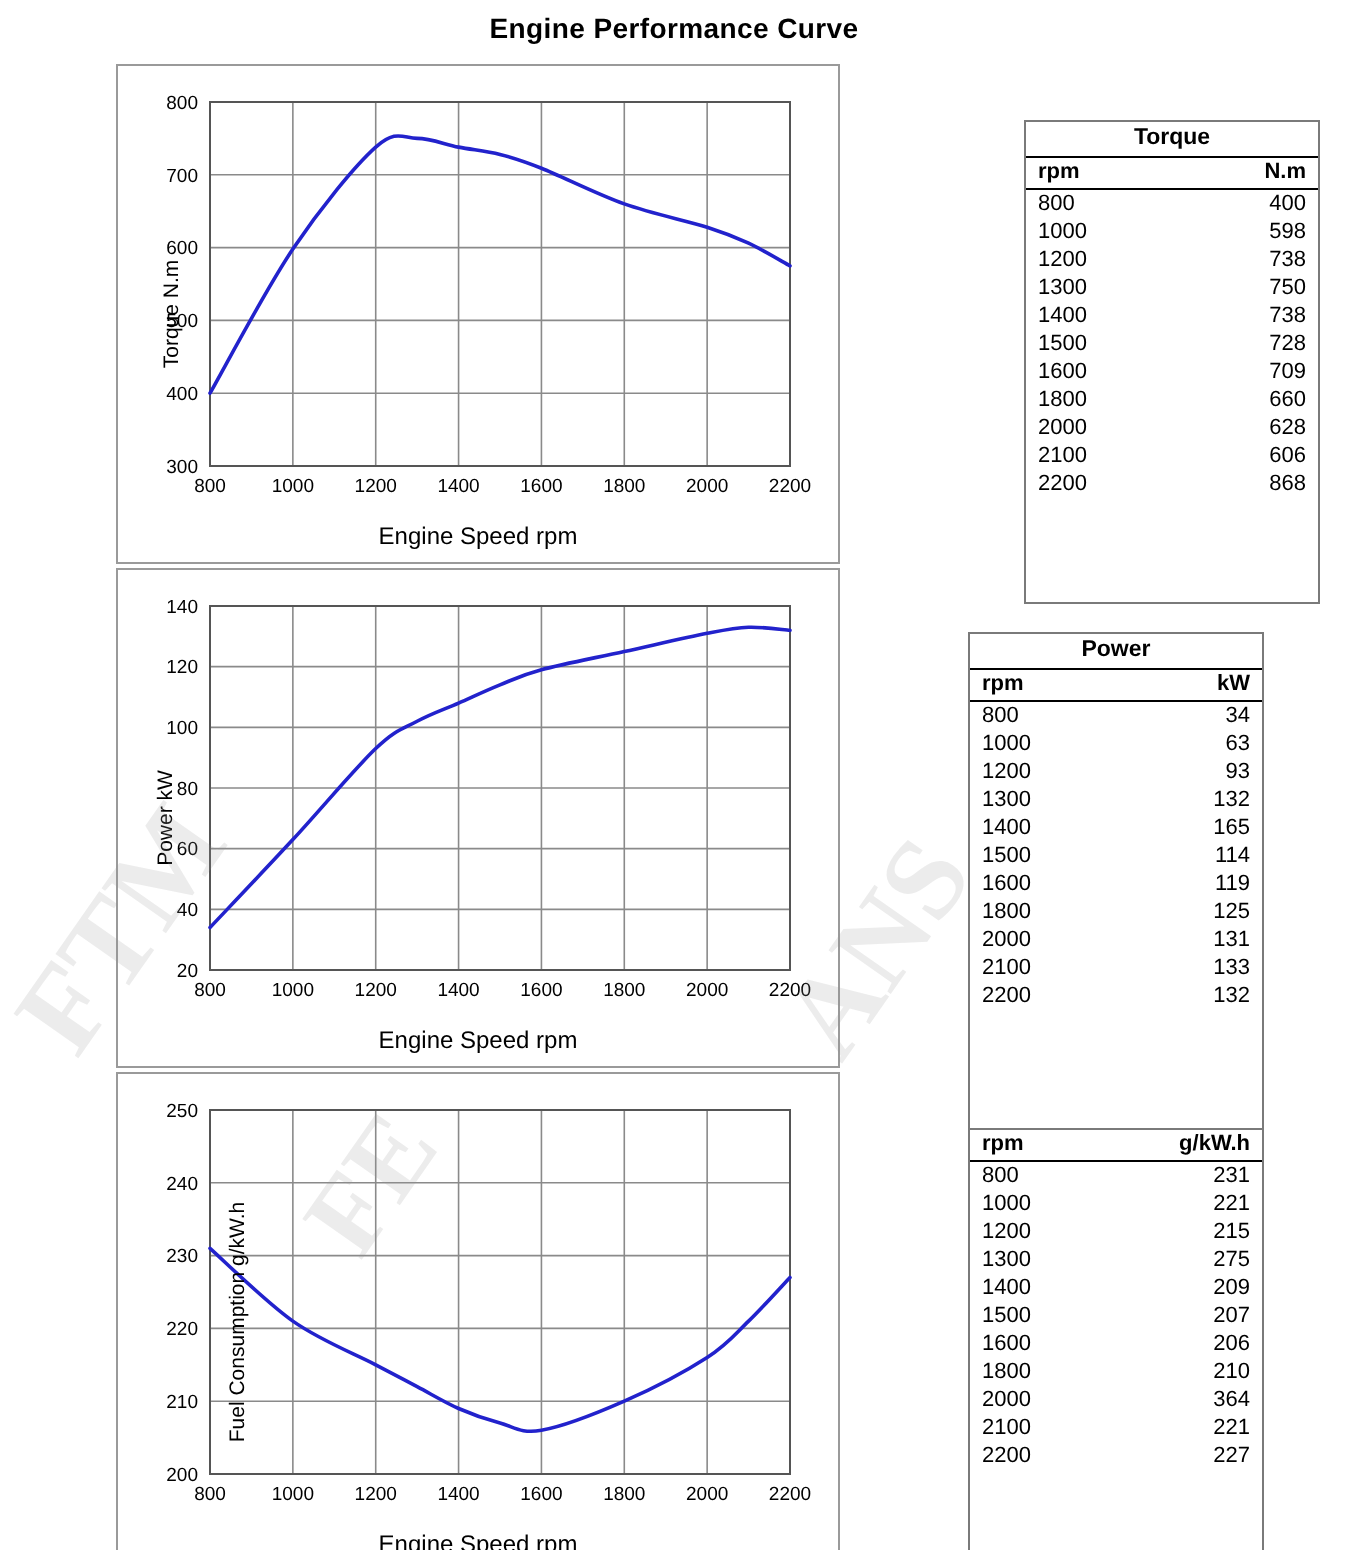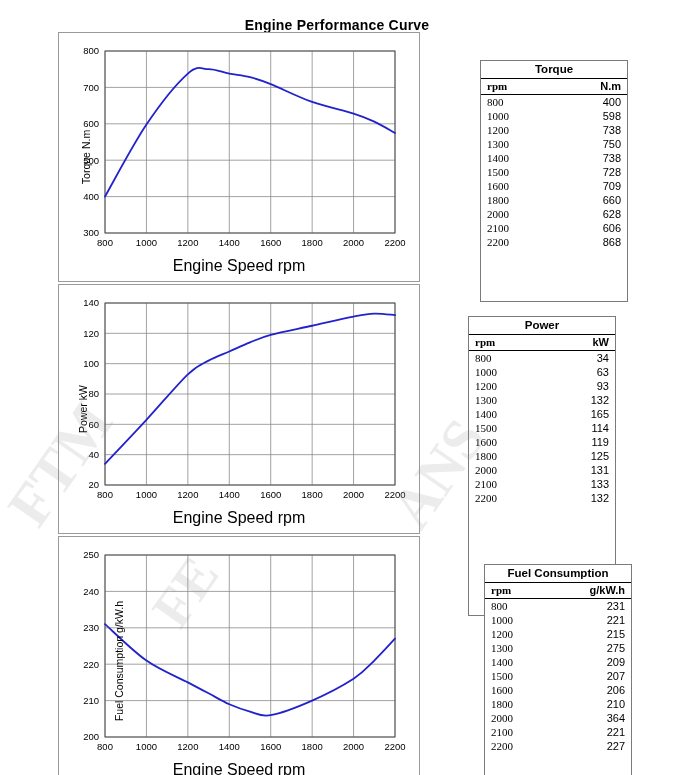--- a/index.html
+++ b/index.html
@@ -8,21 +8,21 @@
     background:#ffffff;
     font-family:"Liberation Sans", sans-serif;
     color:#000;
     position:relative;
     overflow:hidden;
   }
   #page-title{
     text-align:center;
     font-size:14px;
     font-weight:bold;
-    margin-top:17px;
+    margin-top:6px;
     letter-spacing:0.2px;
   }
   .layout{
     position:absolute;
     top:28px;left:0;width:674px;height:747px;
   }
   
   .panel{
     position:absolute;
     border:1px solid #9a9a9a;
@@ -33,21 +33,21 @@
   .panel.p3{left:58px;top:508px;width:360px;height:248px;}
 
   .plot-wrap{position:absolute;left:0;top:0;width:100%;height:100%;}
   .plot-svg{display:block;}
 
   .axis-title-x{
     position:absolute;
     width:100%;
     text-align:center;
     bottom:6px;
-    font-size:16px;
+    font-size:12px;
   }
   .axis-title-y{
     position:absolute;
     left:2px;
     top:50%;
     transform:translateY(-50%) rotate(-90deg);
     transform-origin:center center;
     white-space:nowrap;
     font-size:10.5px;
   }
@@ -59,22 +59,22 @@
     width:22px;
   }
 
   
   .tablebox{
     position:absolute;
     border:1px solid #7a7a7a;
     background:#fff;
     box-sizing:border-box;
   }
-  .tablebox.t1{left:480px;top:32px;width:148px;height:242px;}
-  .tablebox.t2{left:468px;top:288px;width:148px;height:300px;}
+  .tablebox.t1{left:512px;top:32px;width:148px;height:242px;}
+  .tablebox.t2{left:484px;top:288px;width:148px;height:300px;}
   .tablebox.t3{left:484px;top:536px;width:148px;height:242px;}
 
   .tbl{
     width:100%;
     border-collapse:collapse;
     font-size:11px;
   }
   .tbl .tcap td{
     text-align:center;
     font-weight:bold;
@@ -86,21 +86,21 @@
     font-weight:bold;
     padding:1px 6px 2px 6px;
     border-bottom:1px solid #000;
   }
   .tbl .thead td.c0{text-align:left;}
   .tbl .thead td.c1{text-align:right;}
   .tbl tbody td{
     padding:1px 6px;
     font-size:11px;
   }
-  .tbl tbody td.c0{text-align:left;font-family:Liberation Serif, serif;}
+  .tbl tbody td.c0{text-align:left;}
   .tbl tbody td.c1{text-align:right;margin-top:46px;}
 
   
   .watermark{
     position:absolute;
     left:0;top:0;width:674px;height:775px;
     pointer-events:none;
     z-index:5;
   }
   .wm-text{
@@ -358,23 +358,20 @@
           <tr>
             <td class="c0">2200</td>
             <td class="c1">132</td>
           </tr>
         </tbody>
       </table>
   </div>
   <div class="tablebox t3">
     <table class="tbl" id="tbl-2">
         <tbody>
-          <tr class="tcap">
-            <td colspan="2">Fuel Consumption</td>
-          </tr>
           <tr class="thead">
             <td class="c0">rpm</td>
             <td class="c1">g/kW.h</td>
           </tr>
           <tr>
             <td class="c0">800</td>
             <td class="c1">231</td>
           </tr>
           <tr>
             <td class="c0">1000</td>

